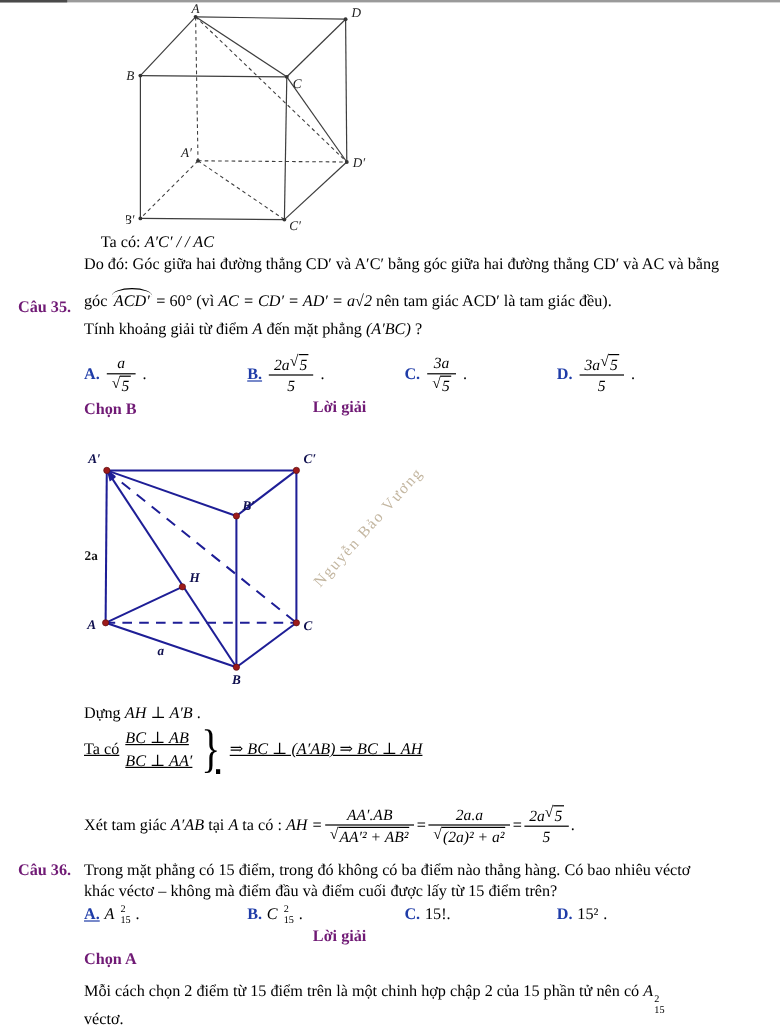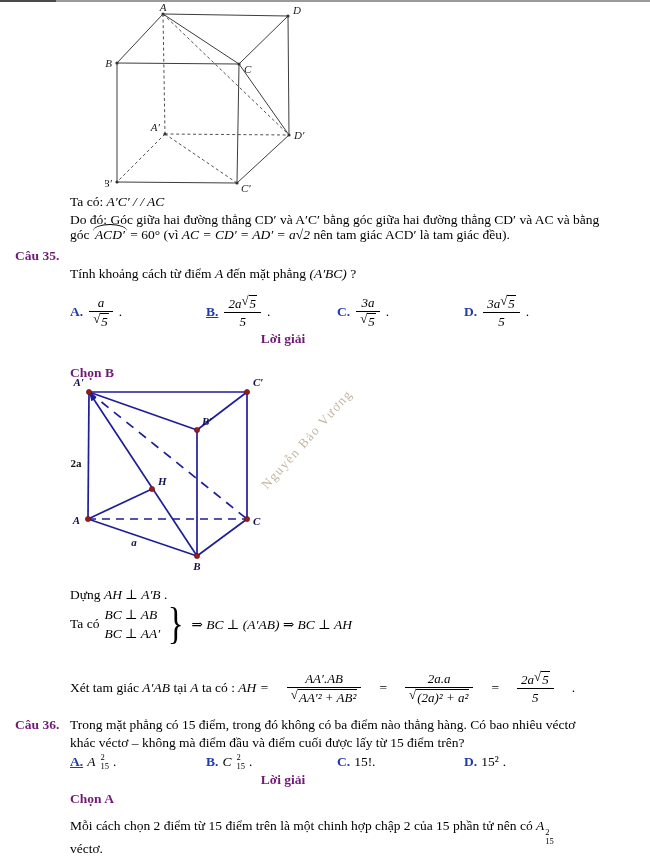--- a/index.html
+++ b/index.html
@@ -25,26 +25,26 @@
   
   .sqrt{display:inline-flex;align-items:flex-start;}
   .sqsym{font-style:normal;line-height:1;transform:translateY(-1px);}
   .rad{border-top:1px solid #000;padding:0 1px;}
 
   
   .ss{display:inline-flex;flex-direction:column;align-items:flex-start;
       font-size:8.5px;line-height:9px;vertical-align:-5px;font-style:normal;margin-left:1px;}
 
   
-  .sys{display:flex;align-items:center;gap:5px;}
+  .sys{display:flex;align-items:center;gap:5px;text-decoration:underline;}
   .syscol{display:flex;flex-direction:column;font-style:italic;line-height:19px;}
   .brace{font-size:44px;line-height:40px;font-weight:300;transform:scaleX(.75);}
 
   
-  .fr{display:flex;align-items:center;gap:16px;}
+  .fr{display:flex;align-items:center;gap:0;}
 
   
   .ans{position:absolute;display:flex;align-items:center;gap:4px;}
   .ans .letter{font-weight:bold;color:#1f3ca8;}
 
   
   .anglehat{position:relative;font-style:italic;padding:0 2px;display:inline-block;}
   .anglehat::before{content:"";position:absolute;left:0;right:0;top:-3px;height:6px;
      border-top:1.3px solid #000;border-radius:50% 50% 0 0 / 100% 100% 0 0;}
 </style>
@@ -92,28 +92,28 @@
       <text x="188" y="12" text-anchor="start">D</text>
       <text x="7" y="65" text-anchor="end">B</text>
       <text x="139" y="71" text-anchor="start">C</text>
       <text x="55" y="129" text-anchor="end">A′</text>
       <text x="189" y="137" text-anchor="start">D′</text>
       <text x="7" y="185" text-anchor="end">B′</text>
       <text x="136" y="190" text-anchor="start">C′</text>
     </g>
   </svg>
 
-  <div class="abs nowrap" style="left:70px;top:194px;"><span>Ta có:  </span><span class="mi">A′C′ / / AC</span></div>
+  <div class="abs nowrap" style="left:84px;top:194px;"><span>Ta có:  </span><span class="mi">A′C′ / / AC</span></div>
   <div class="abs nowrap" style="left:70px;top:212px;">Do đó: Góc giữa hai đường thẳng CD′ và A′C′ bằng góc giữa hai đường thẳng CD′ và AC và bằng</div>
-  <div class="abs nowrap" style="left:70px;top:227px;">
+  <div class="abs nowrap" style="left:70px;top:243px;">
     <span>góc </span><span class="anglehat">ACD′</span><span><span> = 60° (vì  </span><span class="mi">AC = CD′ = AD′ = a√2</span><span>  nên tam giác ACD′ là tam giác đều).</span></span>
   </div>
 
   <div class="abs blue nowrap" style="left:15px;top:248px;">Câu 35.</div>
-  <div class="abs nowrap" style="left:70px;top:266px;"><span>Tính khoảng cách từ điểm  </span><span class="mi">A</span><span>  đến mặt phẳng  </span><span class="mi">(A′BC)</span><span> ?</span></div>
+  <div class="abs nowrap" style="left:70px;top:266px;"><span>Tính khoảng giải từ điểm  </span><span class="mi">A</span><span>  đến mặt phẳng  </span><span class="mi">(A′BC)</span><span> ?</span></div>
 
   <div class="ans" style="left:70px;top:292px;height:40px;">
     <span class="letter">A.</span>
     <span class="frac">
       <span class="fnum">a</span>
       <span class="fbar"></span>
       <span class="fden">
           <span class="sqrt">
             <span class="sqsym">√</span>
             <span class="rad">5</span>
@@ -161,21 +161,21 @@
             <span class="rad">5</span>
           </span>
         </span>
       <span class="fbar"></span>
       <span class="fden">5</span>
     </span>
     <span>.</span>
   </div>
 
   <div class="abs blue center" style="top:331px;">Lời giải</div>
-  <div class="abs blue" style="left:70px;top:365px;">Chọn B</div>
+  <div class="abs blue" style="left:70px;top:333px;">Chọn B</div>
 
   <svg class="abs" style="left:68px;top:372px;" width="300" height="202" viewBox="0 0 300 202">
     <text x="242" y="70" transform="rotate(-48 242 70)" font-size="13" letter-spacing="1.5" fill="#c3b6a0" text-anchor="middle">Nguyễn Bảo Vương</text>
     <g stroke="#1e1e96" stroke-width="1.7" fill="none">
       <line x1="21" y1="20" x2="179" y2="20"></line>
       <line x1="21" y1="20" x2="129" y2="58"></line>
       <line x1="129" y1="58" x2="179" y2="20"></line>
       <line x1="20" y1="147" x2="21" y2="20"></line>
       <line x1="129" y1="184" x2="129" y2="58"></line>
       <line x1="179" y1="147" x2="179" y2="20"></line>

